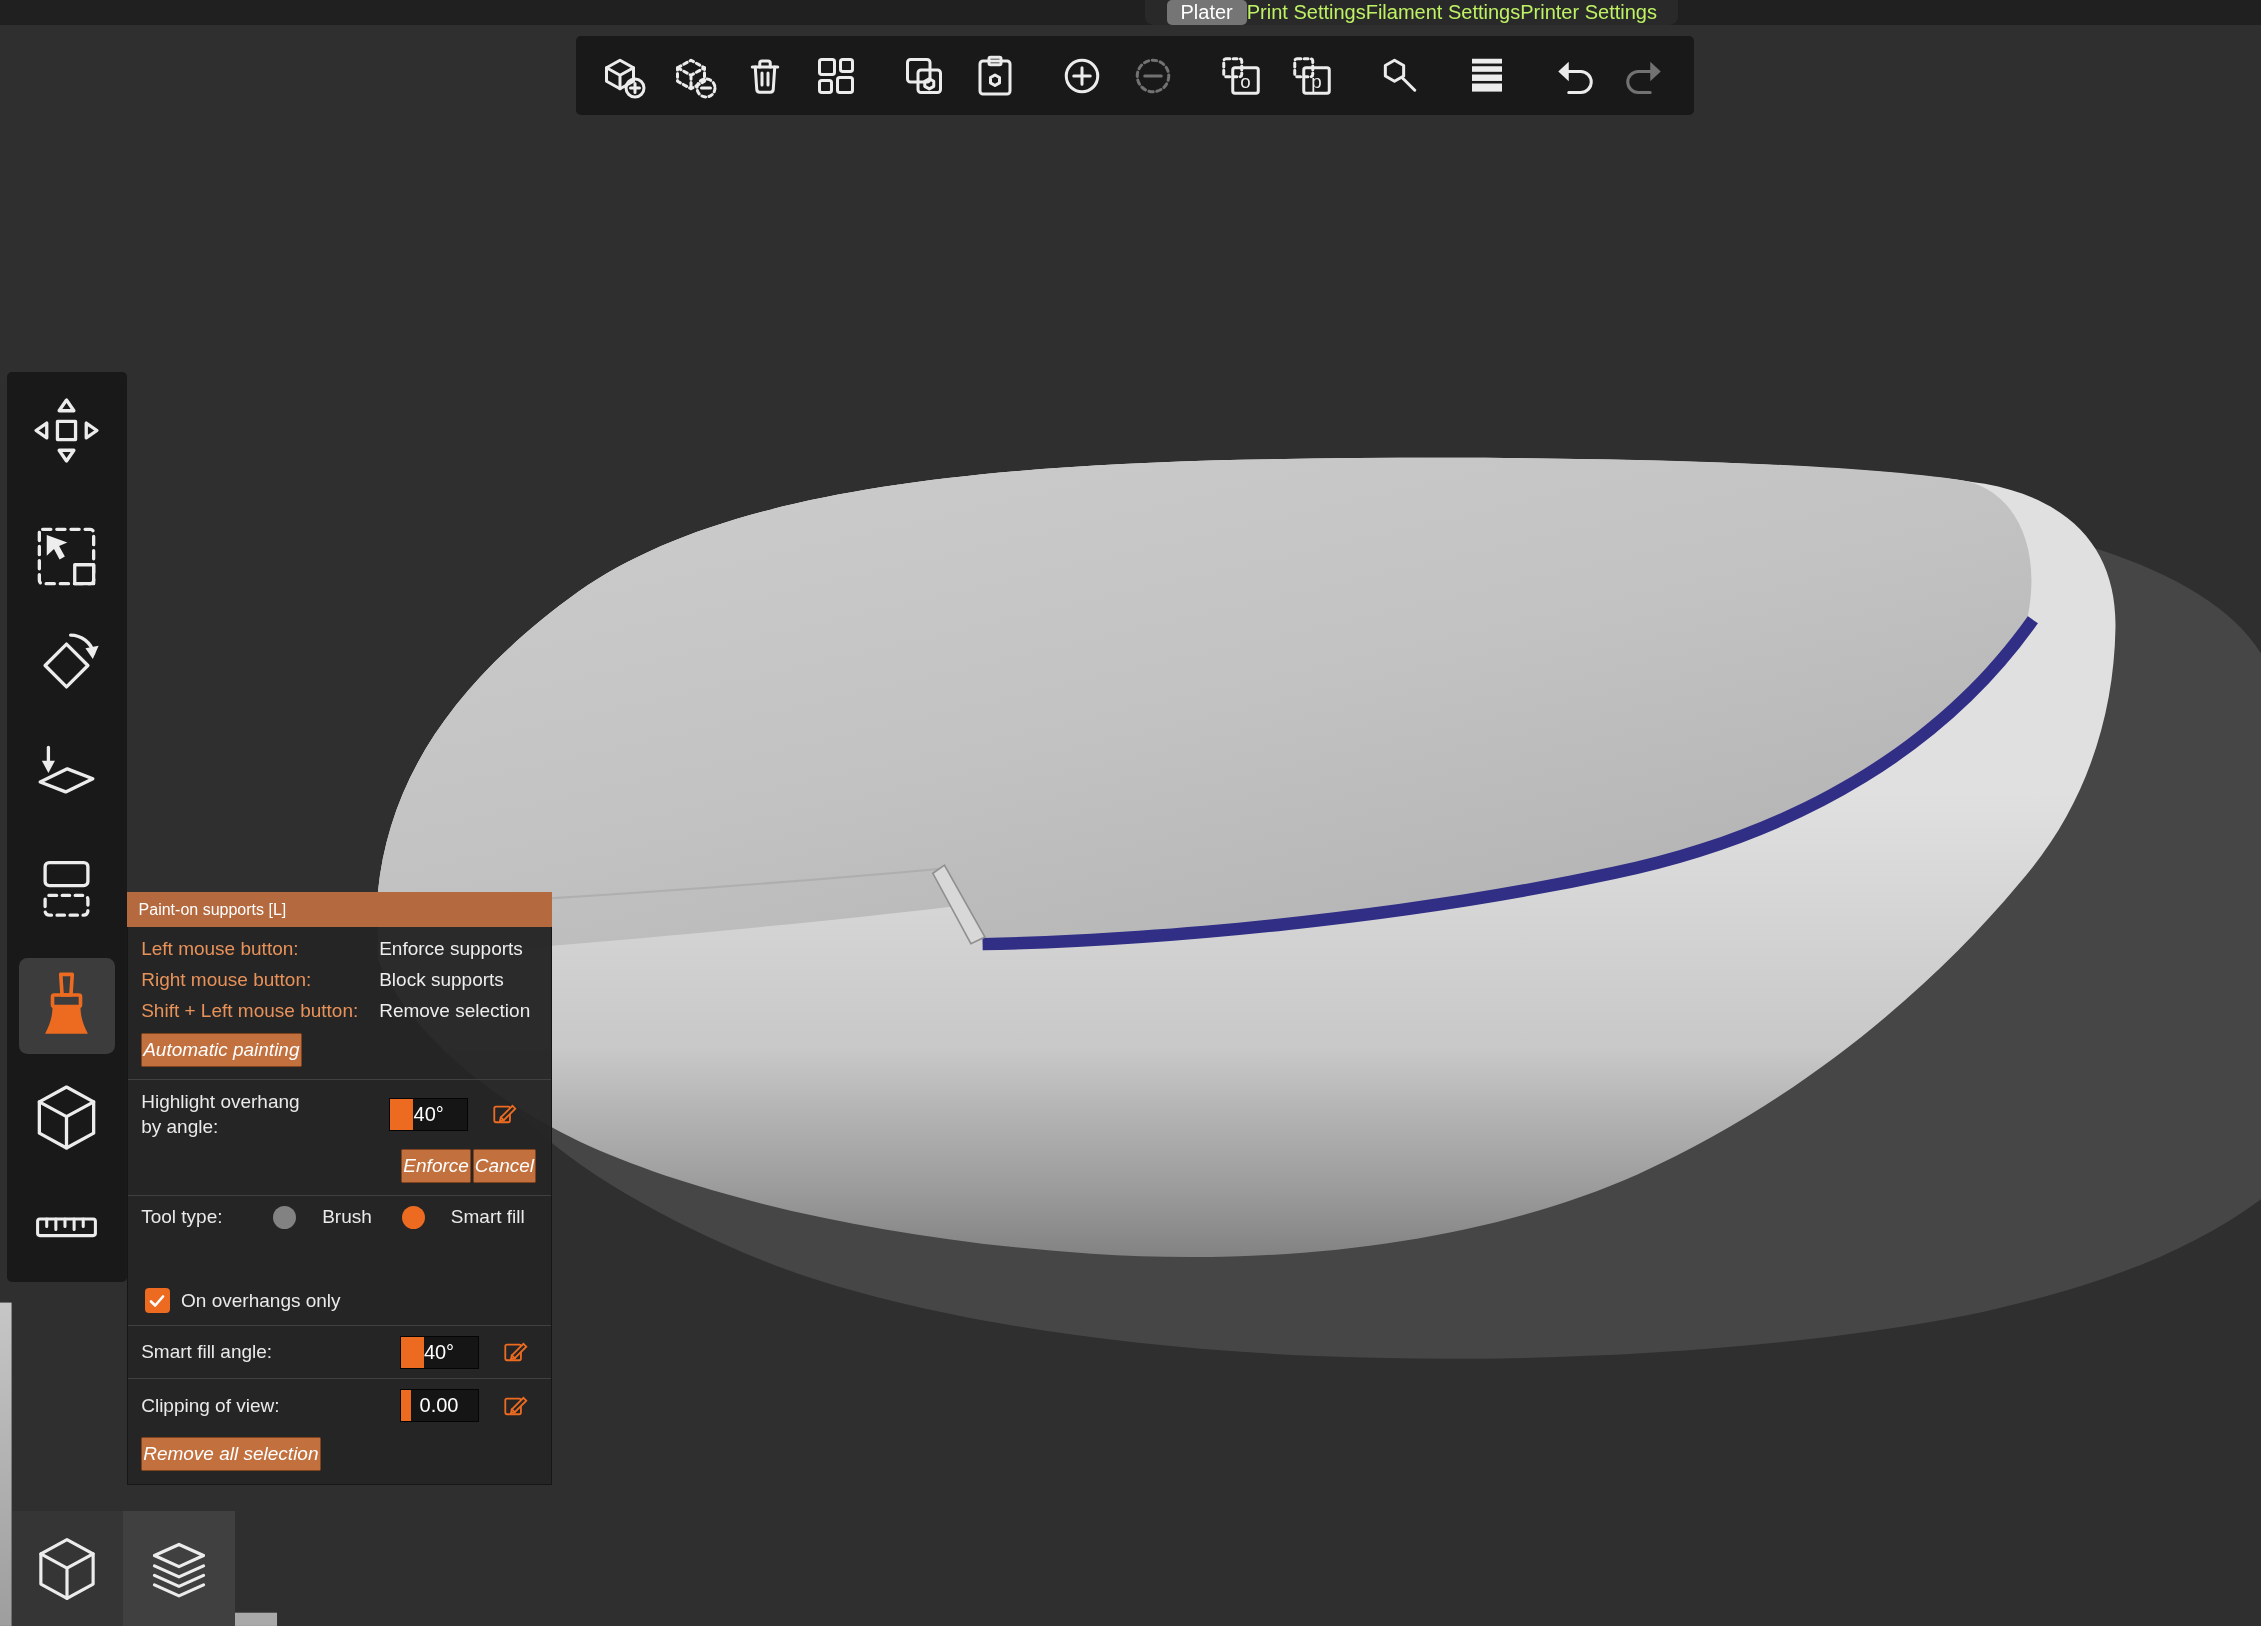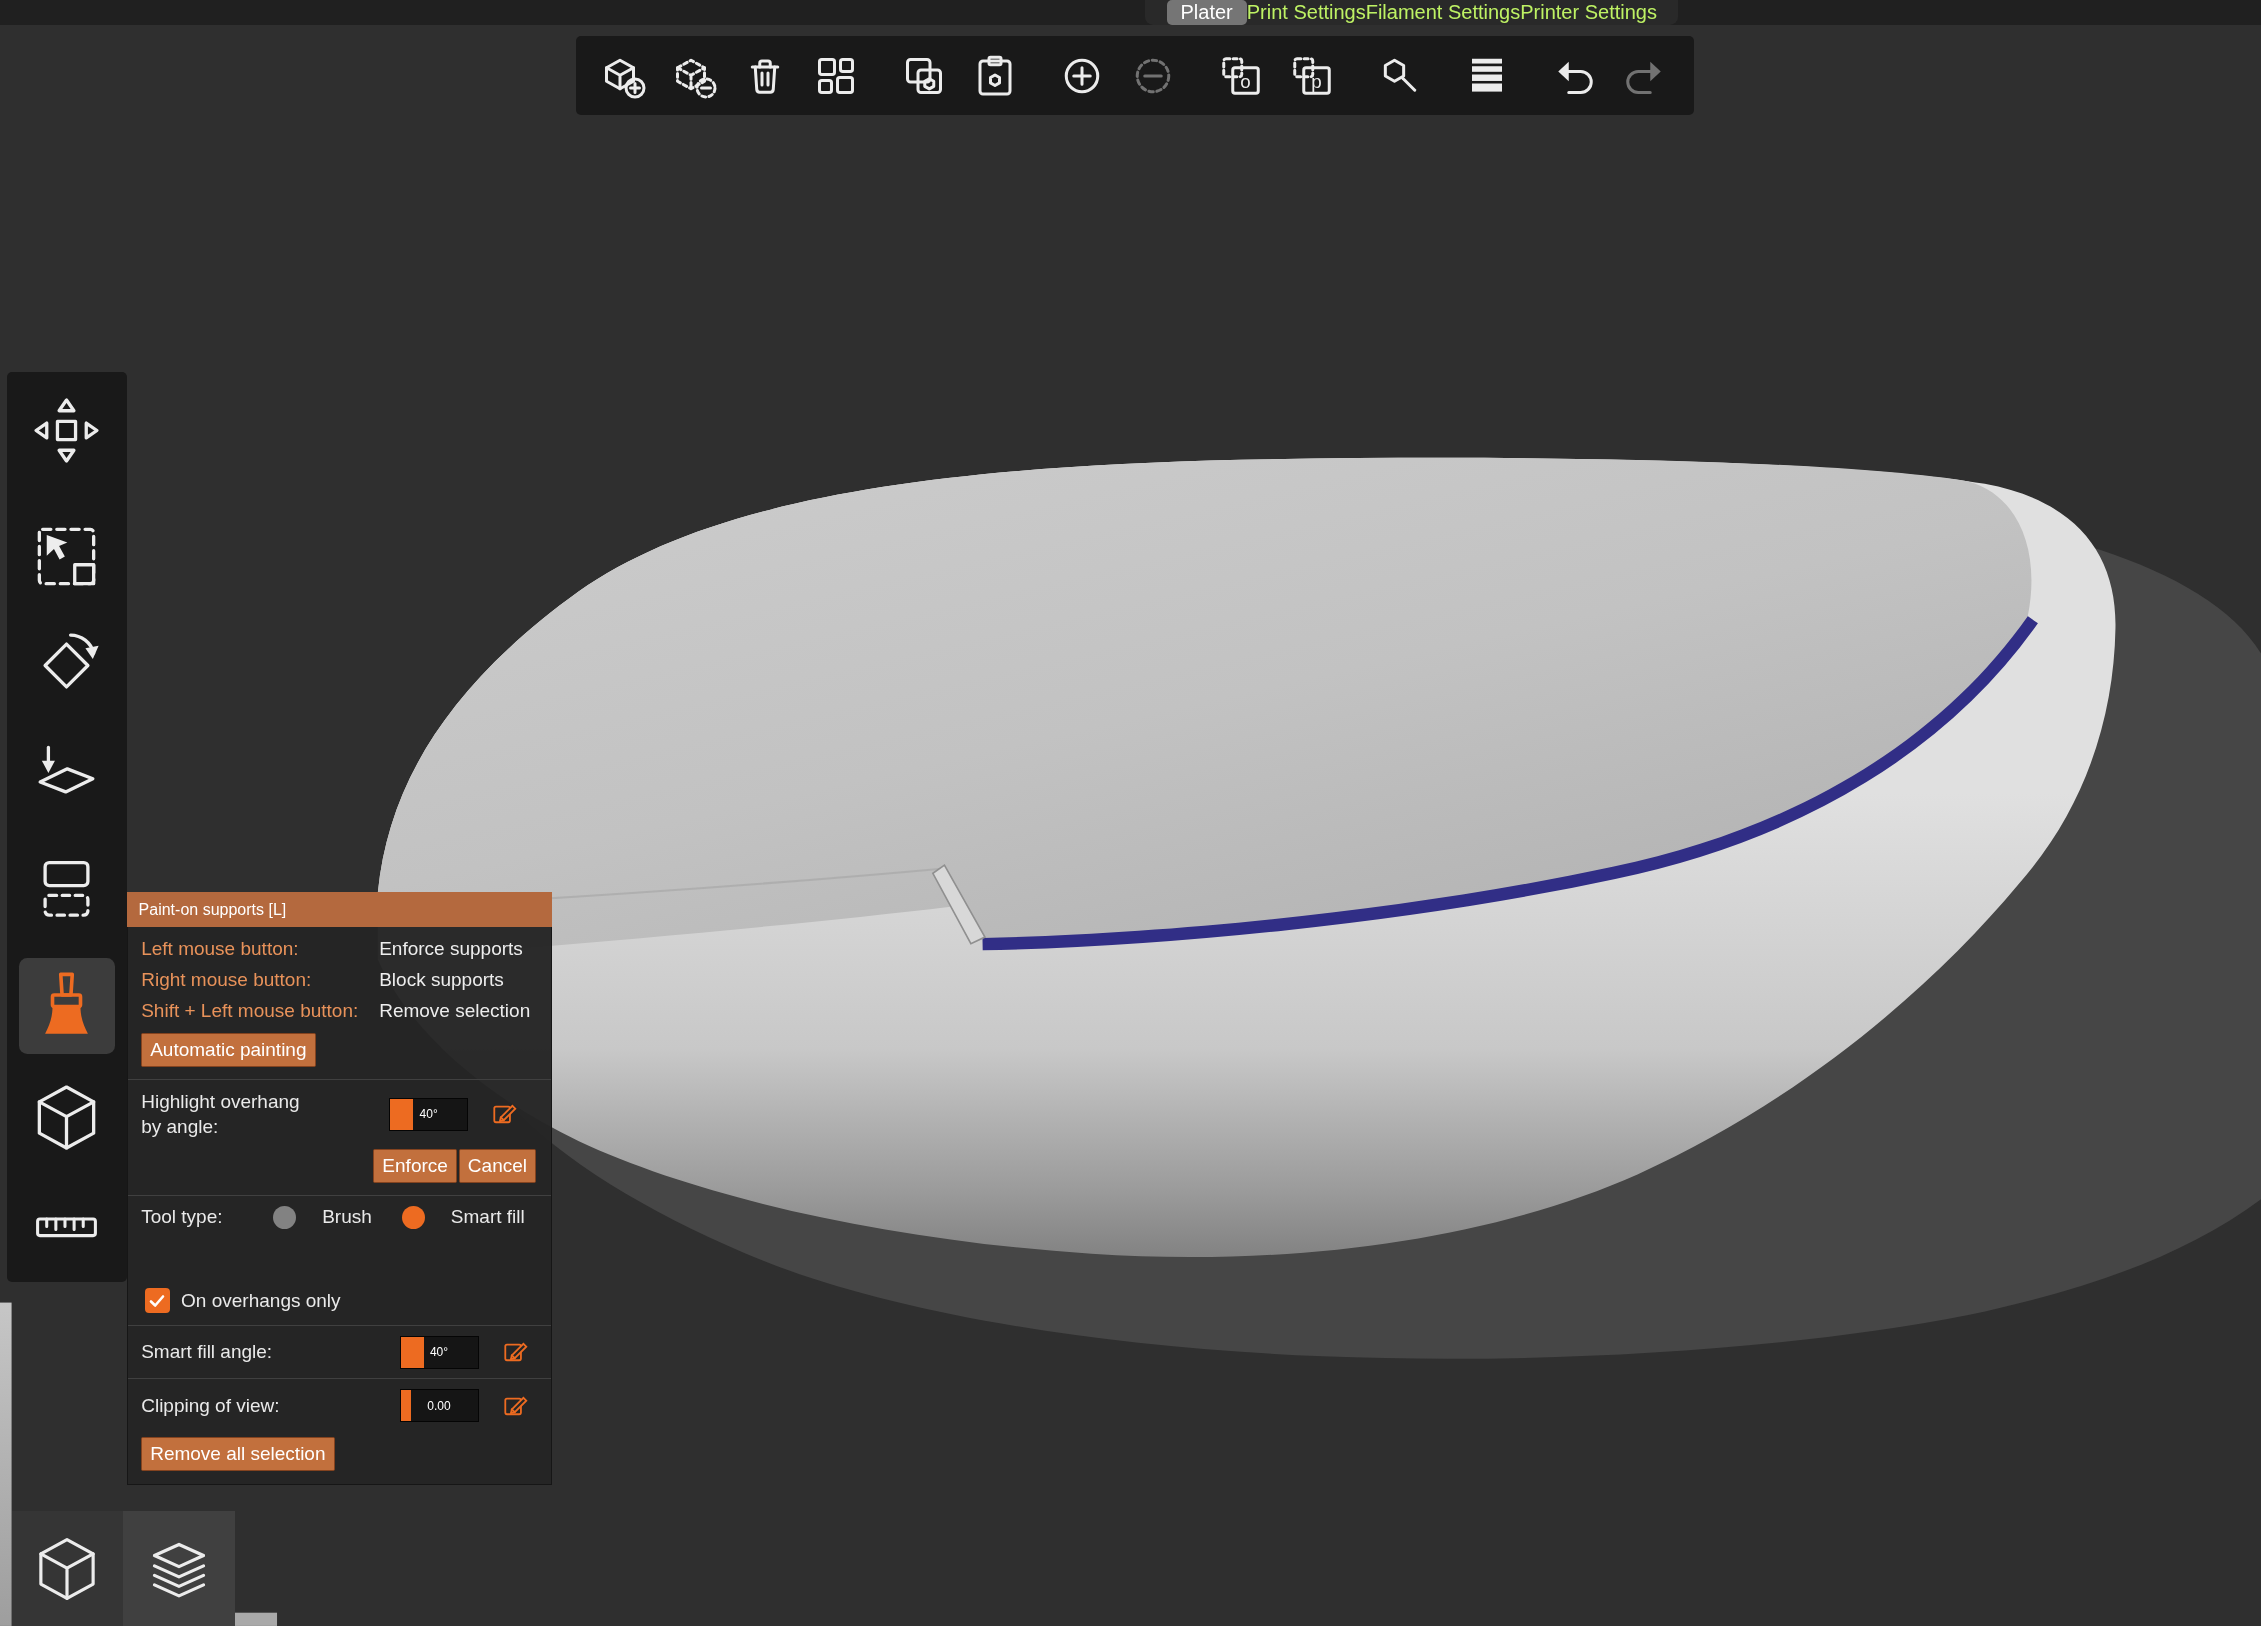--- a/index.html
+++ b/index.html
@@ -41,31 +41,31 @@
 
   
   .panel { position:absolute; left:127px; top:892px; width:425px; z-index:6; font-size:19px; color:#EAEAEA; }
   .ptitle { height:35px; background:#B4693E; color:#FFFFFF; font-size:16px; display:flex; align-items:center;
             padding:0 11.6px; cursor:move; }
   .pbody { background:rgba(37,37,37,0.97); border:0.8px solid #161616; border-top:none; padding:6.6px 0 11.6px; }
   .hintrow { display:flex; align-items:center; height:31px; padding:0 13.2px; }
   .hkey { width:238px; color:#E8925A; }
   .hval { color:#EDEDED; }
   .obtn { display:inline-block; background:#C2703D; color:#FFFFFF; border:0.8px solid #84431F; border-radius:1.7px;
-          font-size:19px; font-family:inherit; padding:5px 8px; cursor:pointer; white-space:nowrap; }
+          font-size:19px; font-family:inherit; padding:5px 1px; cursor:pointer; white-space:nowrap;font-style:italic; }
   .autorow { padding:6.6px 13.2px 8.3px; }
   .sep { height:0.8px; background:#404040; margin:3.3px 0; }
   .row { display:flex; align-items:center; padding:6.6px 21.5px 6.6px 13.2px; }
   .lbl2 { line-height:25px; width:248px; }
   .lblgrow { flex:1; }
   .vbox { position:relative; width:79px; height:33px; background:#151515; border:0.8px solid #050505;
           flex:0 0 auto; cursor:pointer; }
   .vfill { position:absolute; left:0; top:0; bottom:0; background:#ED6B21; }
   .vtext { position:absolute; inset:0; display:flex; align-items:center; justify-content:center;
-           color:#FFFFFF; font-size:12px; }
+           color:#FFFFFF; font-size:20px; }
   .pencil { width:28px; height:28px; margin-left:23px; background:none; border:none; padding:0; cursor:pointer; flex:0 0 auto; }
   .btnrow { display:flex; justify-content:flex-end; gap:2px; padding:3.3px 15px 8.3px; }
   .radio { width:23px; height:23px; border-radius:50%; flex:0 0 auto; cursor:pointer; }
   .radio.off { background:#828282; }
   .radio.on  { background:#ED6B21; }
   .rlabel { margin-left:26px; }
   .ttlabel { width:132px; }
   .cbrow { display:flex; align-items:center; padding:5px 13.2px 8.3px 16.5px;margin-top:48px; }
   .cbox { width:25px; height:25px; background:#ED6B21; border-radius:4.1px; display:flex; align-items:center;
           justify-content:center; flex:0 0 auto; cursor:pointer; }

